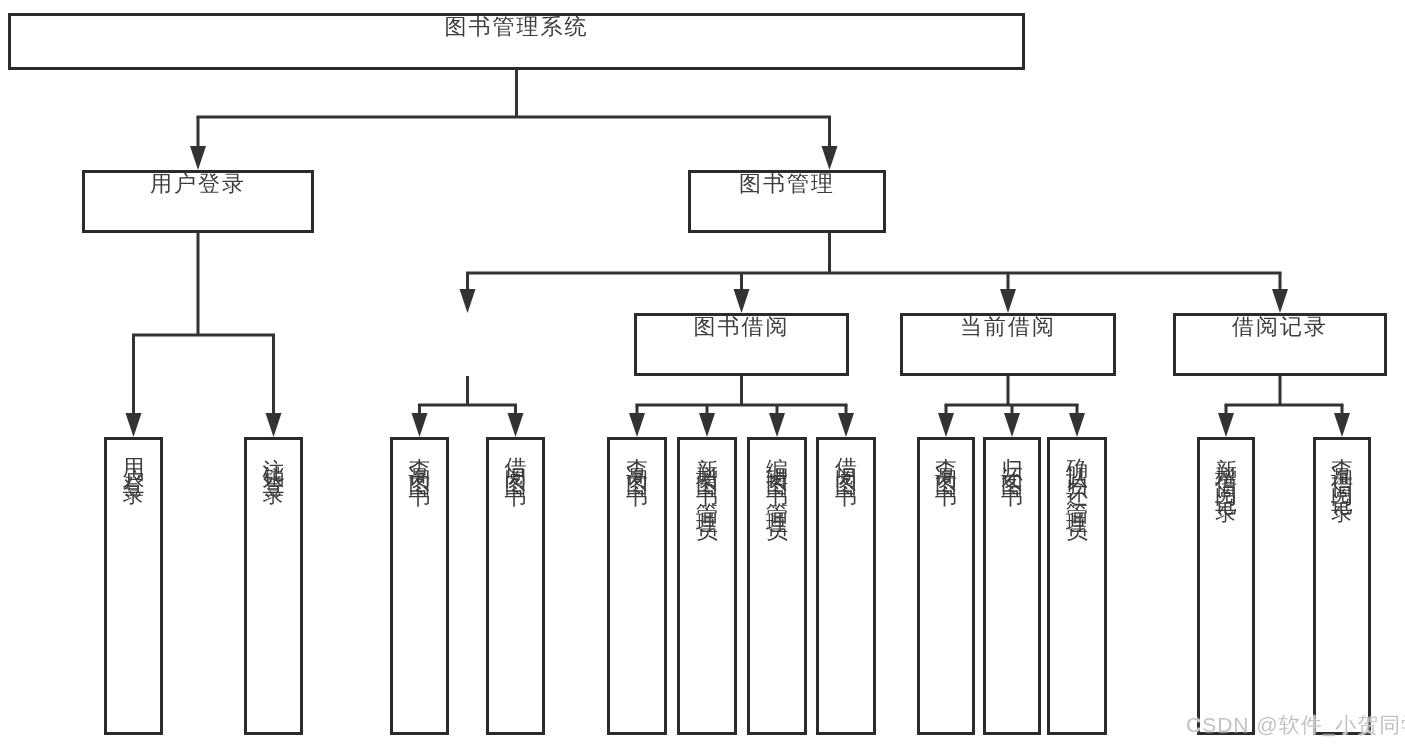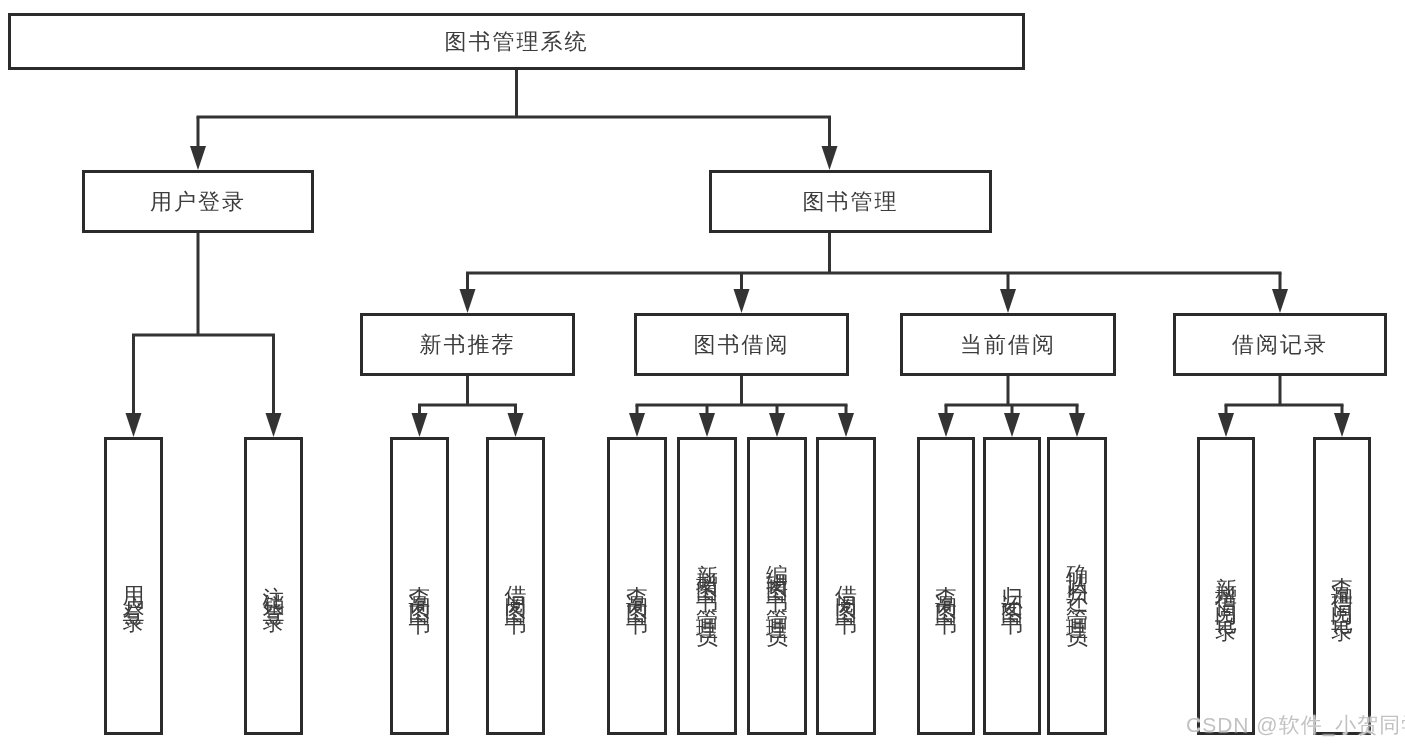--- a/index.html
+++ b/index.html
@@ -11,21 +11,21 @@
     overflow: hidden;
     font-family: "Liberation Sans", sans-serif;
   }
   #wires { position: absolute; left: 0; top: 0; z-index: 1; }
   .node {
     position: absolute;
     box-sizing: border-box;
     border: 3px solid var(--c-border, #2b2b2b);
     background: #ffffff;
     display: flex;
-    align-items: center;
+    align-items: flex-start;
     justify-content: center;
     z-index: 2;
   }
   .lbl {
     font-size: 22px;
     color: var(--c-text, #3c3c3c);
     letter-spacing: 2px;
     white-space: nowrap;
     line-height: 1;
   }
@@ -107,27 +107,24 @@
       <polygon points="1334,413 1350,413 1342,437" fill="#333333"></polygon>
     </svg>
 
   <div class="node" style="left:8px;top:13px;width:1017px;height:57px">
     <span class="lbl">图书管理系统</span>
   </div>
 
   <div class="node" style="left:82px;top:170px;width:232px;height:63px">
     <span class="lbl">用户登录</span>
   </div>
-  <div class="node" style="left:709px;top:170px;width:283px;height:63px">
+  <div class="node" style="left:688px;top:170px;width:198px;height:63px">
     <span class="lbl">图书管理</span>
   </div>
 
-  <div class="node" style="left:360px;top:313px;width:215px;height:63px">
-    <span class="lbl">新书推荐</span>
-  </div>
   <div class="node" style="left:900px;top:313px;width:216px;height:63px">
     <span class="lbl">当前借阅</span>
   </div>
   <div class="node" style="left:634px;top:313px;width:215px;height:63px">
     <span class="lbl">图书借阅</span>
   </div>
   <div class="node" style="left:1173px;top:313px;width:214px;height:63px">
     <span class="lbl">借阅记录</span>
   </div>
 

